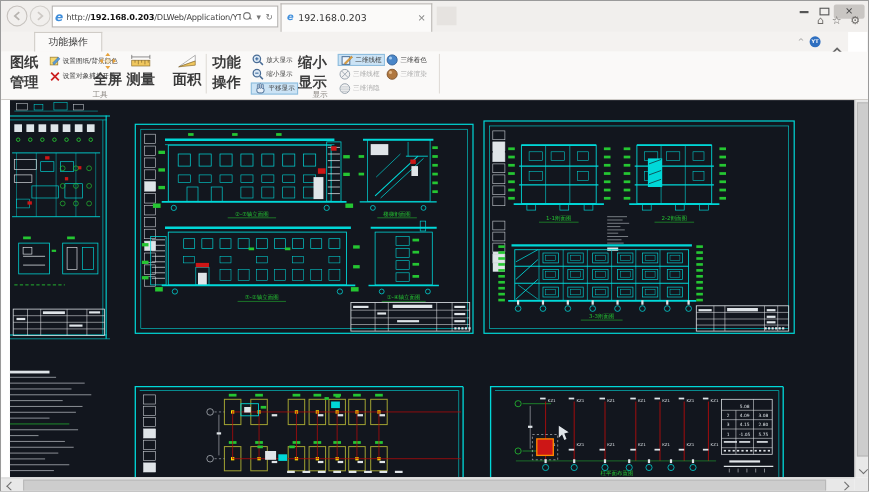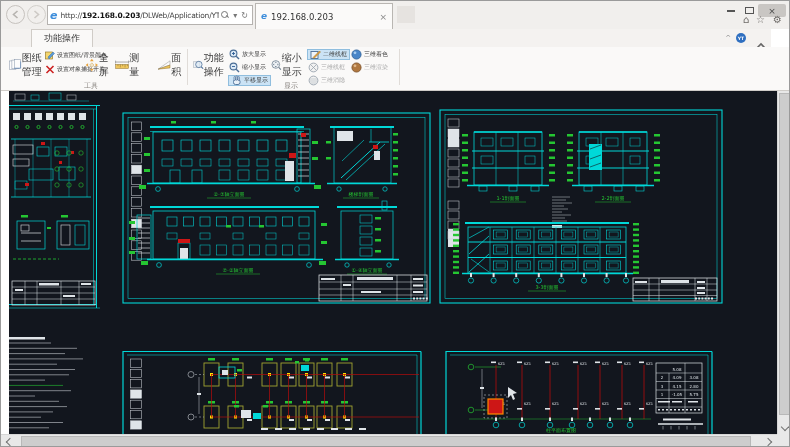--- a/index.html
+++ b/index.html
@@ -29,21 +29,21 @@
   .tabrow{position:absolute;left:0;top:28px;width:770px;height:18px;background:#f4f2f0;}
   .ribtab{position:absolute;left:30px;top:0;width:62px;height:18px;background:#faf9f8;border:1px solid #d0ccc7;border-bottom:none;box-sizing:border-box;font-size:9px;color:#3a3a3a;display:flex;align-items:center;justify-content:center;}
   .trial{position:absolute;right:22px;top:4px;display:flex;align-items:center;font-size:6.5px;color:#8d8d8d;white-space:nowrap;}
   .ytlogo{width:10px;height:10px;border-radius:50%;background:#2f6fc0;color:#fff;font-size:4.5px;font-weight:bold;display:flex;align-items:center;justify-content:center;margin:0 3px;}
   .chevsm{font-size:7px;color:#8d8d8d;margin-right:2px;}
   .collapse{position:absolute;right:4px;top:6px;}
   
   .ribbon{position:absolute;left:0;top:46px;width:790px;height:44px;background:#faf9f8;border-bottom:1px solid #cfccc8;box-sizing:border-box;}
   .gsep{position:absolute;top:2px;width:1px;height:36px;background:#e0dcd8;}
   .glabel{position:absolute;top:34px;font-size:7px;color:#8d8984;text-align:center;}
-  .blarge{position:absolute;top:1px;height:33px;display:flex;flex-direction:row;align-items:center;justify-content:space-between;font-size:10px;color:#3c3c3c;cursor:default;}
+  .blarge{position:absolute;top:1px;height:33px;display:flex;flex-direction:column;align-items:center;justify-content:space-between;font-size:13px;color:#3c3c3c;cursor:default;font-weight:bold;}
   .bsmall{position:absolute;height:11px;display:flex;align-items:center;font-size:6px;color:#3c3c3c;white-space:nowrap;}
   .bsmall .ic{margin-right:2px;flex:none;display:flex;}
   .hl{background:#cbe3f5;border:1px solid #90bede;box-sizing:border-box;}
   .dis{color:#ababab;}
   
   .canvaswrap{position:absolute;left:0;top:90px;width:790px;height:357px;background:#fff;}
   #cad{position:absolute;left:8px;top:0;display:block;}
   .vscroll{position:absolute;right:0;top:0;width:14px;height:343px;background:#e8e8e8;border-left:1px solid #d6d6d6;box-sizing:border-box;}
   .vthumb{position:absolute;left:1px;top:2px;width:11px;height:322px;background:#cdcdcd;border:1px solid #b8b8b8;box-sizing:border-box;}
   .varrow{position:absolute;left:4px;bottom:4px;width:5px;height:5px;border-left:1.5px solid #707070;border-bottom:1.5px solid #707070;transform:rotate(-45deg);}

